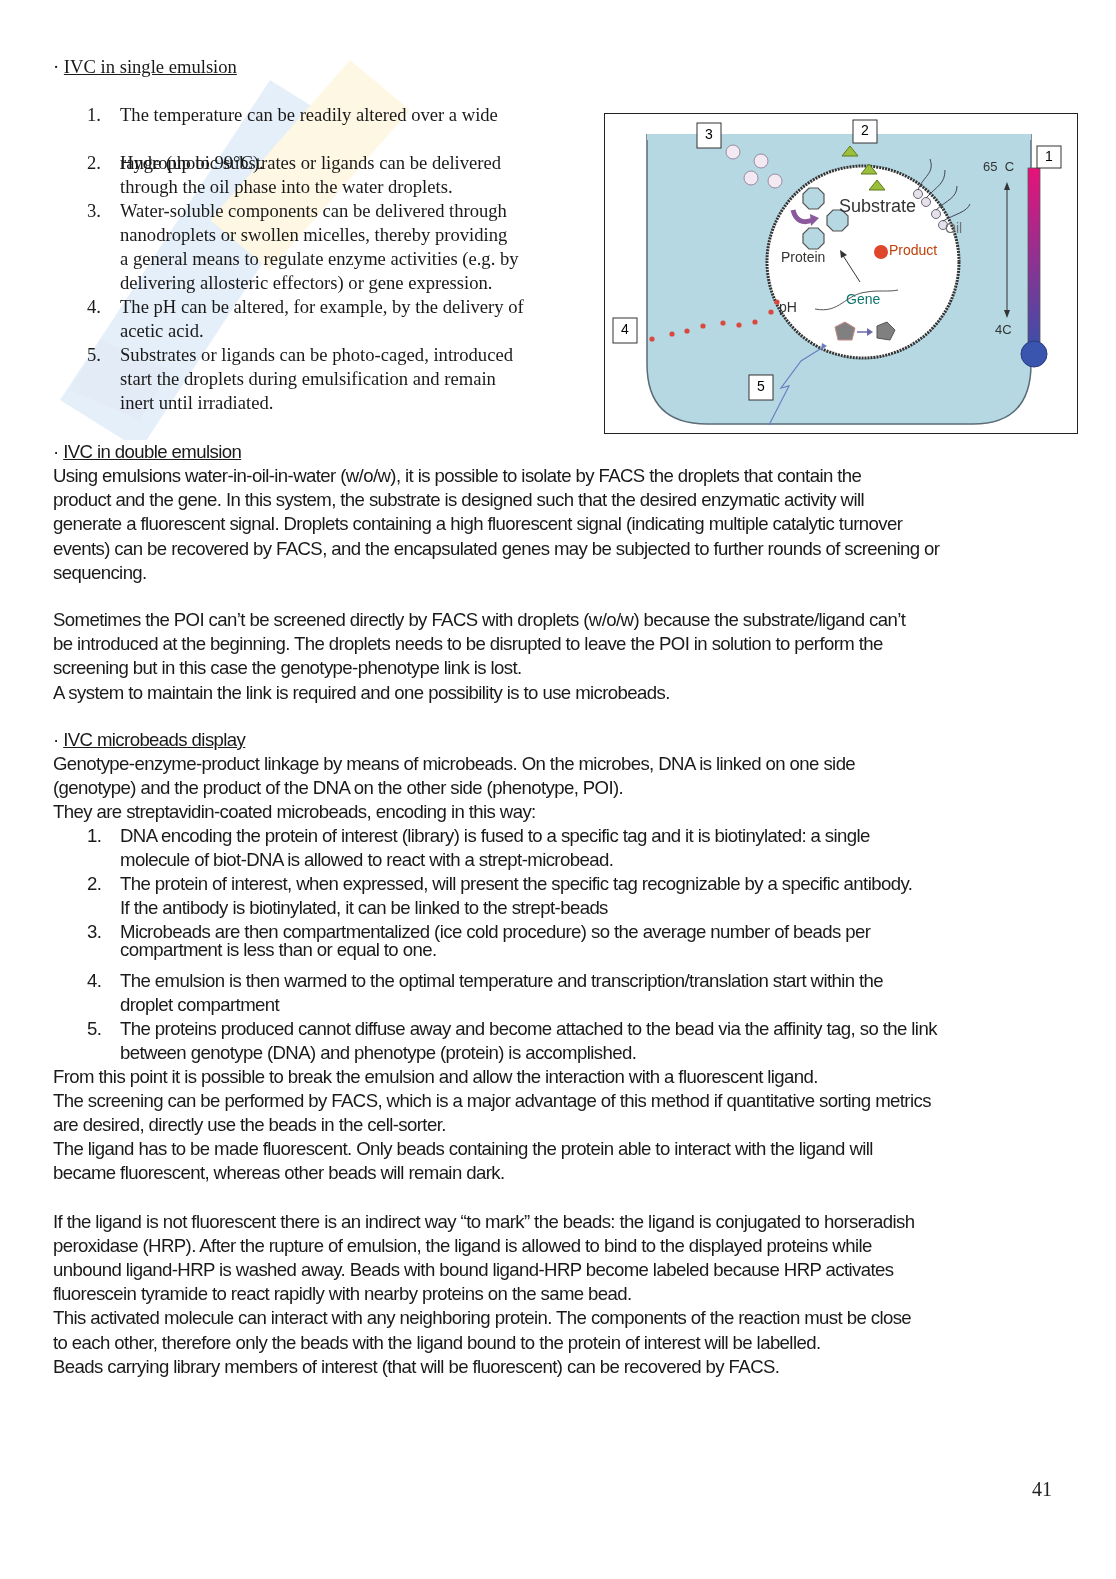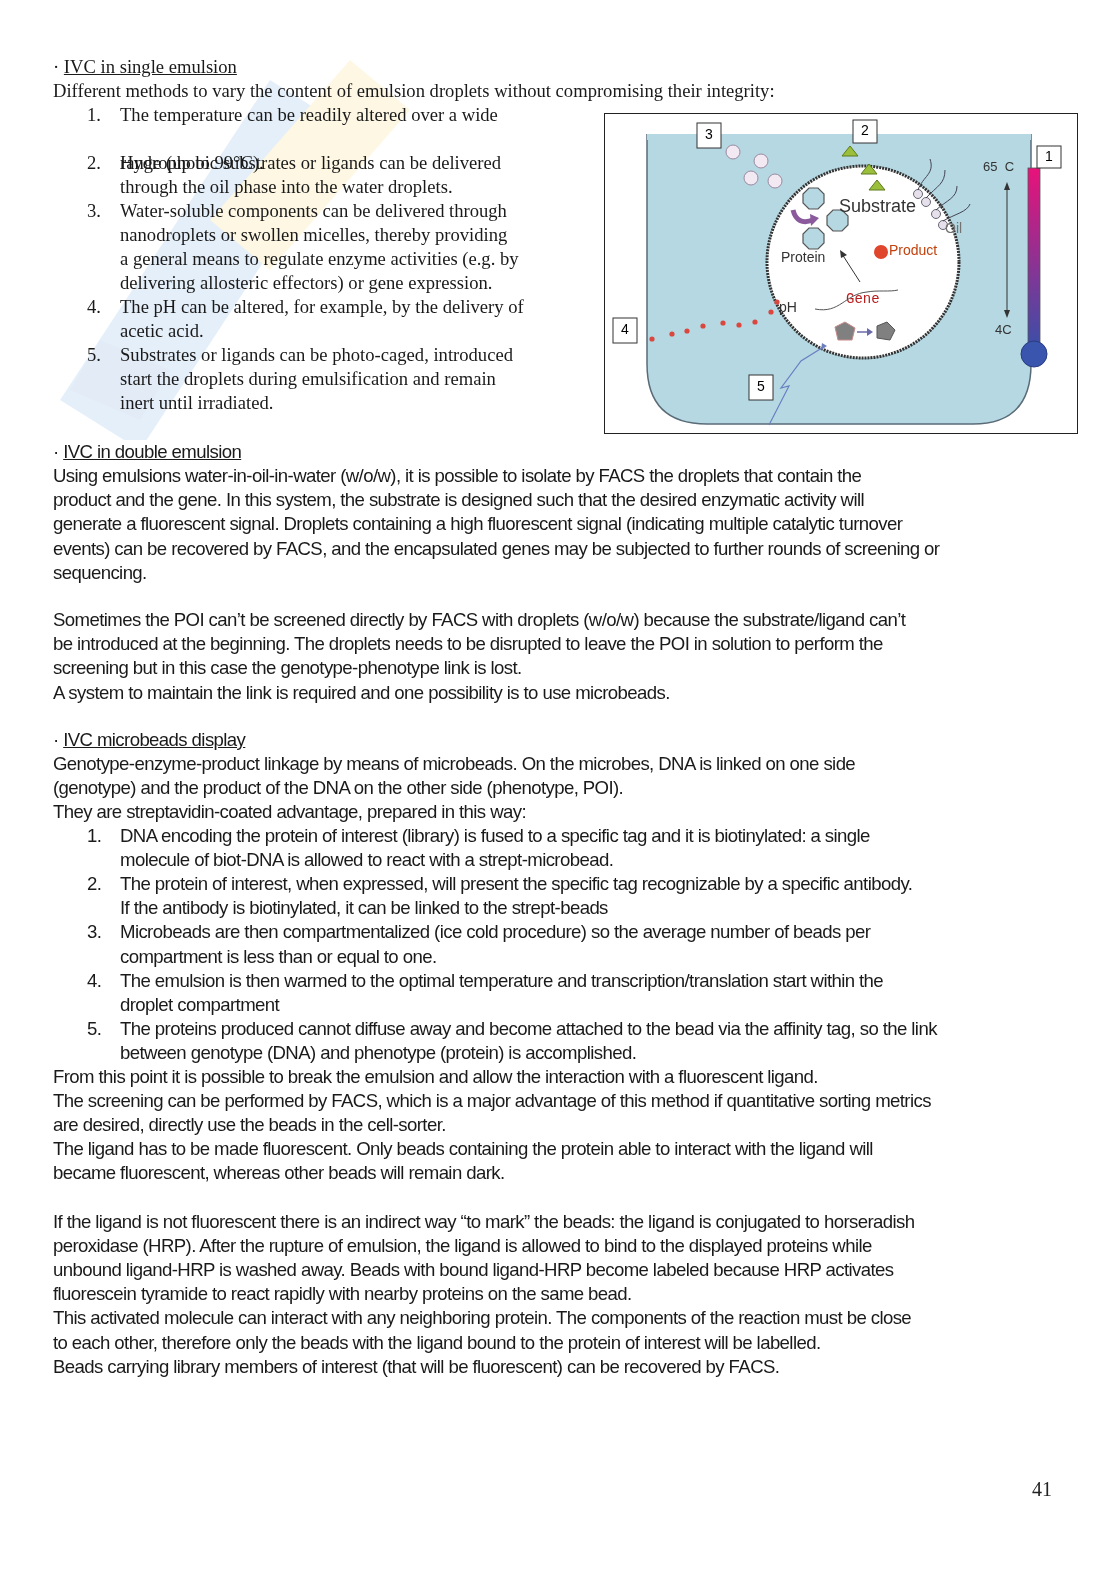--- a/index.html
+++ b/index.html
@@ -25,21 +25,20 @@
       <path d="M40 360 L250 40 L330 90 L120 410 Z" fill="#3d8ad6"></path>
       <path d="M190 180 L330 20 L390 70 L250 230 Z" fill="#f2c530"></path>
       <path d="M80 300 L150 330 L120 380 L50 350 Z" fill="#2a6fc0"></path>
     </g>
   </svg>
 
   <div class="txt heading" style="top:55px;">
     <span>·</span>
     <u>IVC in single emulsion</u>
   </div>
-  <div class="txt" style="top:79px;">Different methods to vary the content of emulsion droplets without compromising their integrity:</div>
 
   <div id="single-list">
       <div class="txt li" style="top: 103px; left: 53px;">
         <span class="num" style="top: 0px;">1.</span>
         <span class="body" style="top: 0px;">The temperature can be readily altered over a wide</span>
         <span class="body" style="top: 24px; margin-top: 24px;">range (up to 99°C).</span>
       </div>
       <div class="txt li" style="top: 151px; left: 53px;">
         <span class="num" style="top: 0px;">2.</span>
         <span class="body" style="top: 0px;">Hydrophobic substrates or ligands can be delivered</span>
@@ -159,21 +158,21 @@
     
     <div style="position:absolute;left:92px;top:12px;width:24px;text-align:center;font-family:'Liberation Sans',sans-serif;font-size:14px;">3</div>
     <div style="position:absolute;left:248px;top:8px;width:24px;text-align:center;font-family:'Liberation Sans',sans-serif;font-size:14px;">2</div>
     <div style="position:absolute;left:432px;top:34px;width:24px;text-align:center;font-family:'Liberation Sans',sans-serif;font-size:14px;">1</div>
     <div style="position:absolute;left:8px;top:207px;width:24px;text-align:center;font-family:'Liberation Sans',sans-serif;font-size:14px;">4</div>
     <div style="position:absolute;left:144px;top:264px;width:24px;text-align:center;font-family:'Liberation Sans',sans-serif;font-size:14px;">5</div>
     <div style="position:absolute;left:234px;top:82px;font-family:'Liberation Sans',sans-serif;font-size:18px;color:#333;">Substrate</div>
     <div style="position:absolute;left:340px;top:106px;font-family:'Liberation Sans',sans-serif;font-size:14px;color:#737373;">Oil</div>
     <div style="position:absolute;left:176px;top:135px;font-family:'Liberation Sans',sans-serif;font-size:14px;color:#333;">Protein</div>
     <div style="position:absolute;left:284px;top:128px;font-family:'Liberation Sans',sans-serif;font-size:14px;color:#c2410c;">Product</div>
-    <div style="position:absolute;left:241px;top:177px;font-family:Liberation Mono, monospace;font-size:14px;color:#b91c1c;">Gene</div>
+    <div style="position:absolute;left:241px;top:177px;font-family:Liberation Sans, sans-serif;font-size:14px;color:#0f766e;">Gene</div>
     <div style="position:absolute;left:174px;top:185px;font-family:'Liberation Sans',sans-serif;font-size:14px;color:#333;">pH</div>
     <div style="position:absolute;left:378px;top:45px;font-family:'Liberation Sans',sans-serif;font-size:13px;color:#333;white-space:pre;">65  C</div>
     <div style="position:absolute;left:390px;top:208px;font-family:'Liberation Sans',sans-serif;font-size:13px;color:#333;">4C</div>
   </div>
 
   <div class="txt heading narrow" style="top:440px;">
     <span>·</span>
     <u>IVC in double emulsion</u>
   </div>
   <div id="double-para1">
@@ -190,37 +189,37 @@
       <div class="txt narrow" style="top: 680.6px;">A system to maintain the link is required and one possibility is to use microbeads.</div>
     </div>
 
   <div class="txt heading narrow" style="top:728px;">
     <span>·</span>
     <u>IVC microbeads display</u>
   </div>
   <div id="micro-intro">
       <div class="txt narrow" style="top: 752px;">Genotype-enzyme-product linkage by means of microbeads. On the microbes, DNA is linked on one side</div>
       <div class="txt narrow" style="top: 776.2px;">(genotype) and the product of the DNA on the other side (phenotype, POI).</div>
-      <div class="txt narrow" style="top: 800.4px;">They are streptavidin-coated advantage, prepared in this way:</div>
+      <div class="txt narrow" style="top: 800.4px;">They are streptavidin-coated microbeads, encoding in this way:</div>
     </div>
   <div id="micro-list">
       <div class="txt li narrow" style="top: 824px; left: 53px;">
         <span class="num" style="top: 0px;">1.</span>
         <span class="body" style="top: 0px;">DNA encoding the protein of interest (library) is fused to a specific tag and it is biotinylated: a single</span>
         <span class="body" style="top: 24.1px;">molecule of biot-DNA is allowed to react with a strept-microbead.</span>
       </div>
       <div class="txt li narrow" style="top: 872.2px; left: 53px;">
         <span class="num" style="top: 0px;">2.</span>
         <span class="body" style="top: 0px;">The protein of interest, when expressed, will present the specific tag recognizable by a specific antibody.</span>
         <span class="body" style="top: 24.1px;">If the antibody is biotinylated, it can be linked to the strept-beads</span>
       </div>
       <div class="txt li narrow" style="top: 920.4px; left: 53px;">
         <span class="num" style="top: 0px;">3.</span>
         <span class="body" style="top: 0px;">Microbeads are then compartmentalized (ice cold procedure) so the average number of beads per</span>
-        <span class="body" style="top: 25px;">compartment is less than or equal to one.</span>
+        <span class="body" style="top: 18px;">compartment is less than or equal to one.</span>
       </div>
       <div class="txt li narrow" style="top: 968.6px; left: 53px;">
         <span class="num" style="top: 0px;">4.</span>
         <span class="body" style="top: 0px;">The emulsion is then warmed to the optimal temperature and transcription/translation start within the</span>
         <span class="body" style="top: 24.1px;">droplet compartment</span>
       </div>
       <div class="txt li narrow" style="top: 1016.8px; left: 53px;">
         <span class="num" style="top: 0px;">5.</span>
         <span class="body" style="top: 0px;">The proteins produced cannot diffuse away and become attached to the bead via the affinity tag, so the link</span>
         <span class="body" style="top: 24.1px;">between genotype (DNA) and phenotype (protein) is accomplished.</span>

